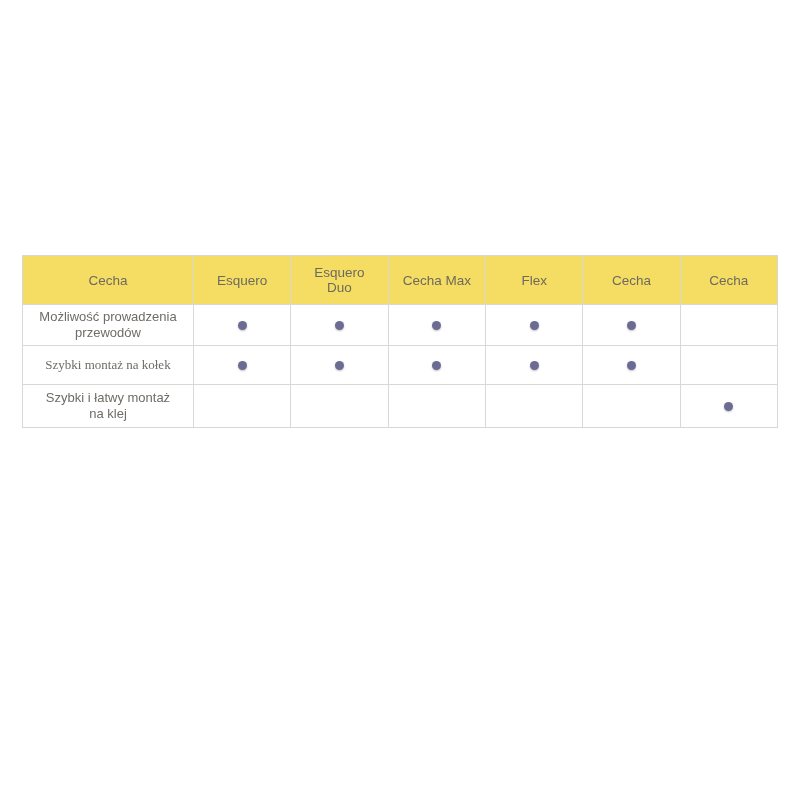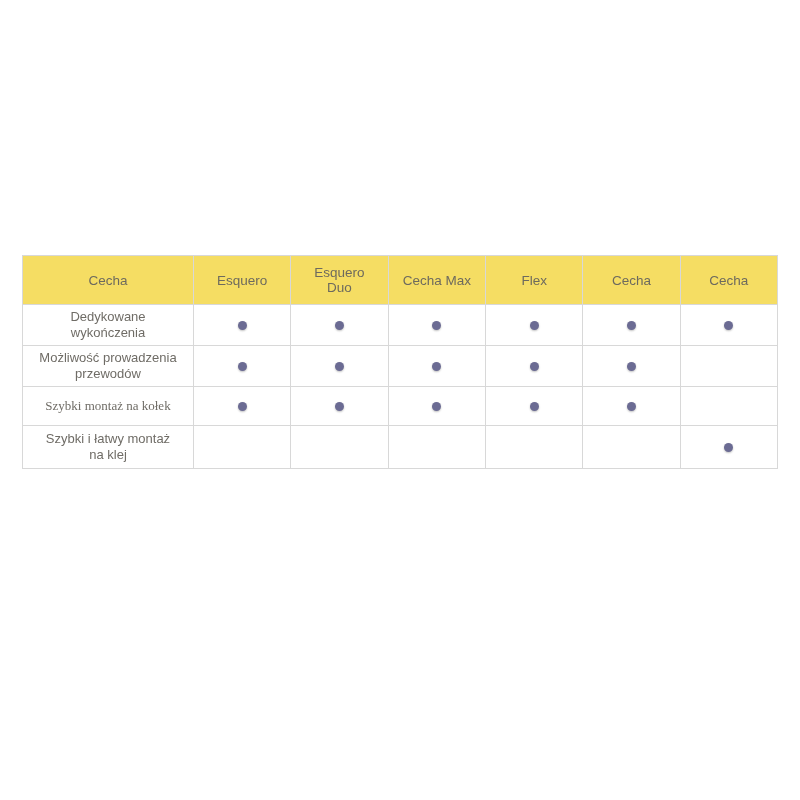--- a/index.html
+++ b/index.html
@@ -110,32 +110,20 @@
           <th>
             <span>Cecha</span>
           </th>
           <th>
             <span>Cecha</span>
           </th>
         </tr>
       </thead>
       <tbody>
 
-        <tr class="r0">
-          <td class="feature-cell">
-            <span>Dedykowane</span><br>
-            <span>wykończenia</span>
-          </td>
-          <td class="dot-cell"><span class="dot"></span></td>
-          <td class="dot-cell"><span class="dot"></span></td>
-          <td class="dot-cell"><span class="dot"></span></td>
-          <td class="dot-cell"><span class="dot"></span></td>
-          <td class="dot-cell"><span class="dot"></span></td>
-          <td class="dot-cell"><span class="dot"></span></td>
-        </tr>
 
 
         <tr class="r2">
           <td class="feature-cell">
             <span>Możliwość prowadzenia</span><br>
             <span>przewodów</span>
           </td>
           <td class="dot-cell"><span class="dot"></span></td>
           <td class="dot-cell"><span class="dot"></span></td>
           <td class="dot-cell"><span class="dot"></span></td>

